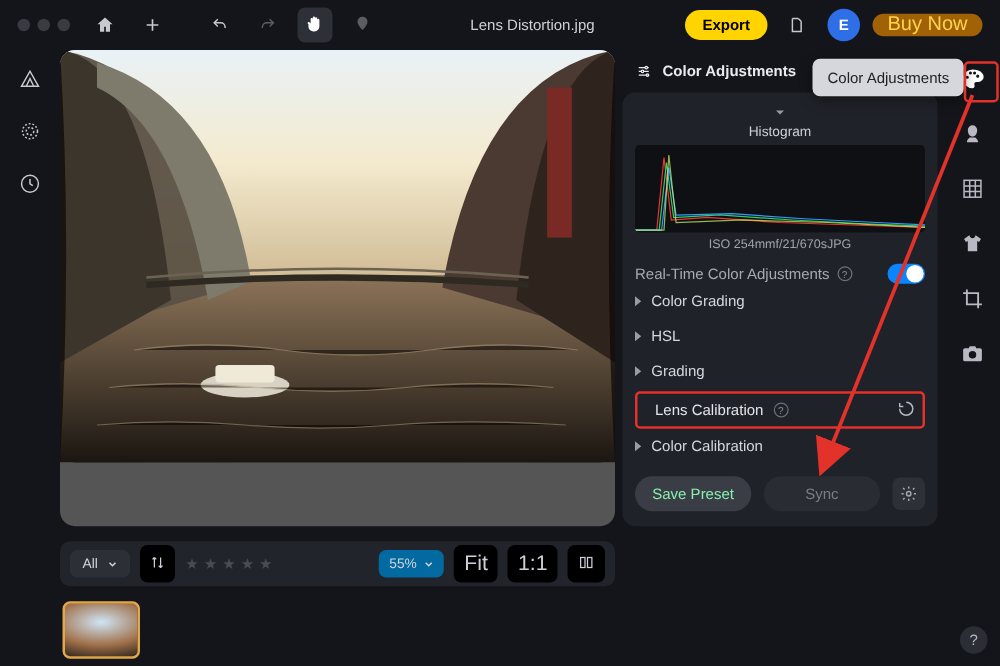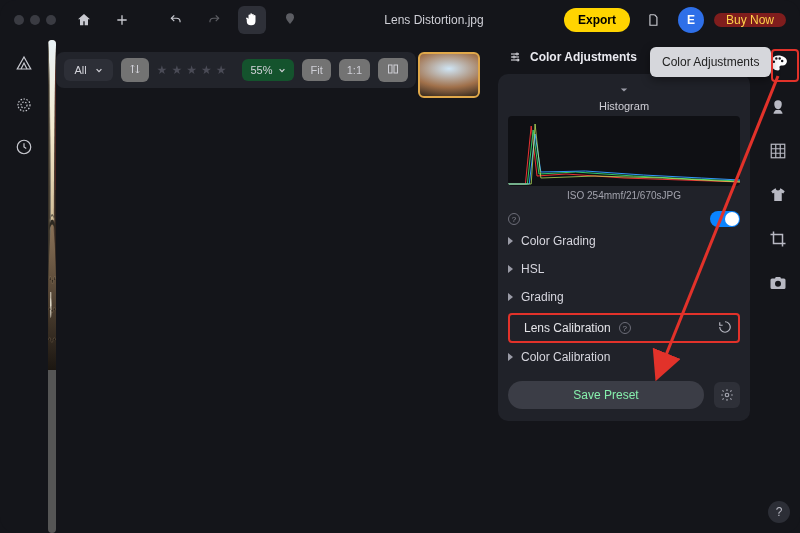--- a/index.html
+++ b/index.html
@@ -21,51 +21,51 @@
   .traffic { display:flex; gap:6px; margin-right:4px;}
   .dot { width:10px; height:10px; border-radius:50%; background:#3a3b42; }
   .icon-btn { width:28px; height:28px; display:flex; align-items:center; justify-content:center;
     color:#c8c9d0; border-radius:6px; cursor:pointer;}
   .icon-btn.active { background:#2e3038; color:#fff; }
   .filename { flex:1; text-align:center; color:#cfcfd6; font-size:12px; }
   .export-btn { background:#ffd400; color:#000; font-weight:600; font-size:12px;
     padding:5px 14px; border-radius:14px; }
   .avatar { width:26px; height:26px; border-radius:50%; background:#2e6fe8;
     display:flex; align-items:center; justify-content:center; font-weight:600; color:#fff; font-size:12px;}
-  .buynow { color:#ffd34a; font-size:12px; background:#7f1d1d; padding:0 12px; border-radius:14px;}
+  .buynow { color:#ffd34a; font-size:16px; background:#a16207; padding:0 12px; border-radius:14px;}
 
   
   .main { position:absolute; left:0; top:40px; right:0; bottom:0; display:flex; }
   .leftrail { width:48px; display:flex; flex-direction:column; align-items:center; padding-top:8px; gap:12px;}
   .leftrail .tool { width:30px; height:30px; display:flex; align-items:center; justify-content:center;
     color:#c8c9d0; border-radius:6px;}
-  .canvas-col { width:450px; display:flex; flex-direction:row; padding-right:16px;}
+  .canvas-col { width:450px; display:flex; flex-direction:column; padding-right:6px;}
   .canvas {
     flex:1; border-radius:12px; overflow:hidden; position:relative;
     background:#555;
   }
   .canvas-img { width:100%; height:330px; display:block;
     background:
       radial-gradient(ellipse 120% 80% at 50% 35%, #cfe5f5 0%, #fbf6e4 30%, #a0704a 52%, #4f4034 70%, #171512 100%);
     position:relative;
     border-radius:12px;
   }
   .bottombar {
     margin-top:12px; height:36px;
     background:#22242b; border-radius:8px;
     display:flex; align-items:center; gap:8px; padding:0 8px;
     color:#9a9ba6;
   }
   .select { background:#2d2f37; color:#d3d3da; padding:5px 10px; border-radius:6px;
     display:flex; align-items:center; gap:8px; font-size:11px;}
   .chev { width:8px; height:8px;}
   .stars { display:flex; gap:4px; color:#4a4b56; }
-  .zoom { background:#14532d; color:#d3d3da; padding:5px 8px; border-radius:6px;
+  .zoom { background:#0369a1; color:#d3d3da; padding:5px 8px; border-radius:6px;
     display:flex; align-items:center; gap:6px; font-size:11px;}
-  .pill { padding:5px 8px; background:#737373; border-radius:6px; font-size:11px; color:#cfcfd6;}
+  .pill { padding:5px 8px; background:#000000; border-radius:6px; font-size:17px; color:#cfcfd6;}
   .thumbs { margin-top:12px; display:flex; gap:8px; padding:0 2px 6px;}
   .thumb { width:62px; height:46px; border-radius:6px; border:2px solid #e0a84a;
     background:radial-gradient(ellipse 120% 80% at 50% 35%, #cfe5f5 0%, #a0704a 55%, #171512 100%);}
 
   
   .rightcol { width:258px; display:flex; flex-direction:column; gap:0;}
   .panel-header{ display:flex; align-items:center; gap:8px; height:34px; padding:0 10px;
     color:#eaeaf0; font-size:12px; font-weight:600;}
   .tooltip {
     position:absolute; left:650px; top:47px;
@@ -302,20 +302,21 @@
         <div class="hist-meta">
           <span>ISO 25</span>
           <span>4mm</span>
           <span>f/2</span>
           <span>1/670s</span>
           <span>JPG</span>
         </div>
 
         <div class="rt-row">
           <span style="display:flex;align-items:center;gap:6px">
+            <span>Real-Time Color Adjustments</span>
             <span class="info-circ">?</span>
           </span>
           <div class="toggle"></div>
         </div>
 
         <div class="sect row-pad">
           <span class="tri"></span>
           <span>Color Grading</span>
         </div>
         <div class="sect row-pad">
@@ -341,20 +342,21 @@
           </span>
         </div>
 
         <div class="sect row-pad">
           <span class="tri"></span>
           <span>Color Calibration</span>
         </div>
 
         <div class="preset-row">
           <div class="btn primary">Save Preset</div>
+          <div class="btn ghost">Sync</div>
           <div class="gear">
             <svg width="14" height="14" viewBox="0 0 24 24" fill="none" stroke="currentColor" stroke-width="2">
                 <circle cx="12" cy="12" r="3"></circle>
                 <path d="M12 2v3M12 19v3M4.2 4.2l2.1 2.1M17.7 17.7l2.1 2.1M2 12h3M19 12h3M4.2 19.8l2.1-2.1M17.7 6.3l2.1-2.1"></path>
               </svg>
           </div>
         </div>
       </div>
     </div>
 

